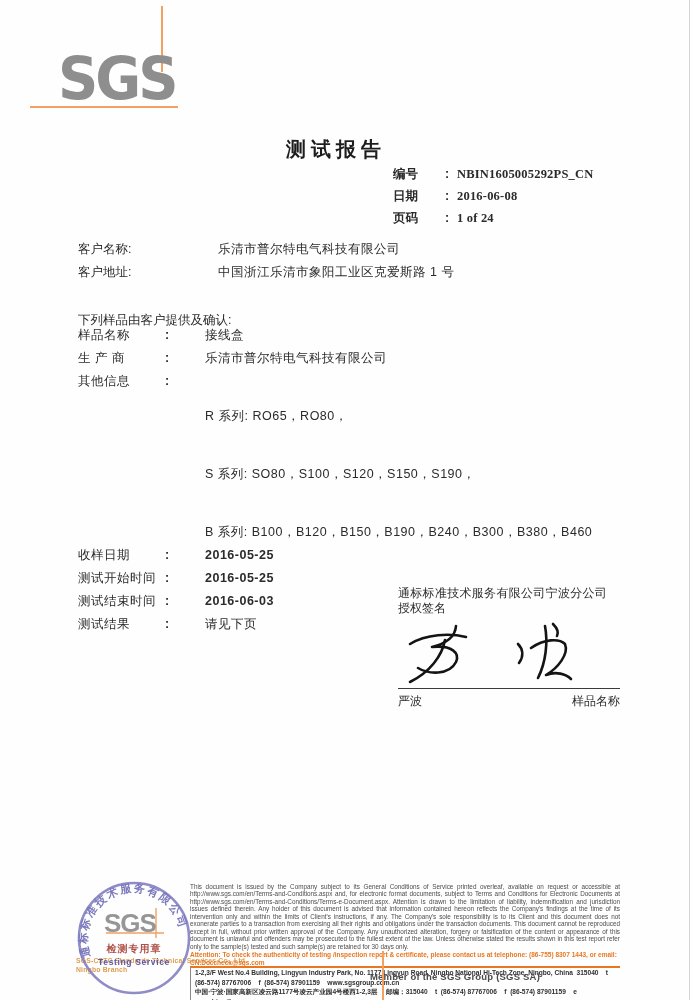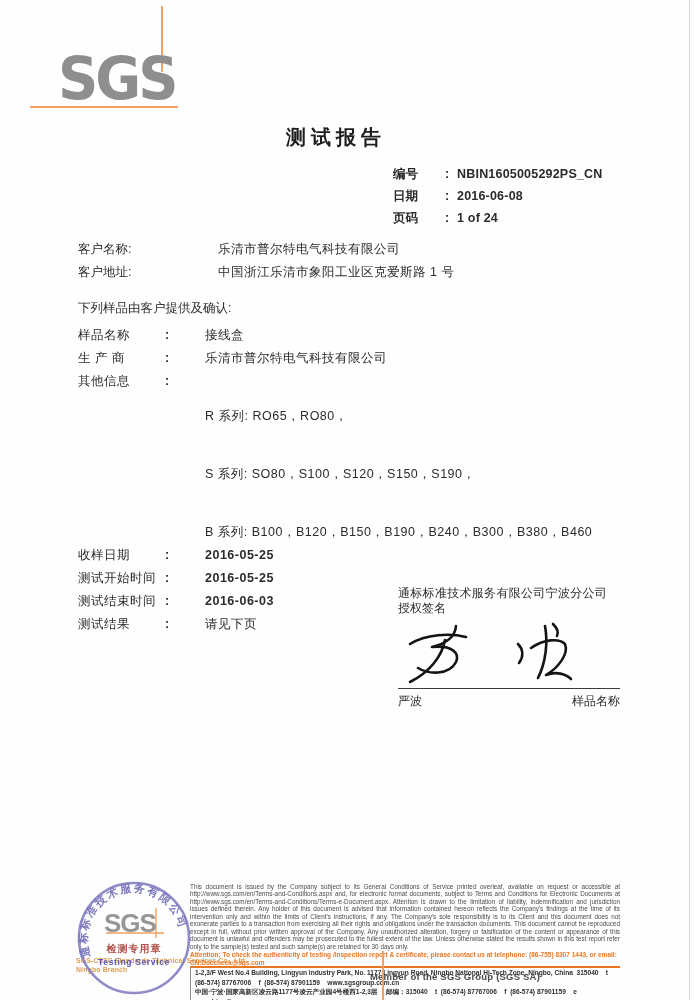--- a/index.html
+++ b/index.html
@@ -16,39 +16,39 @@
   .logo-text {
     font-family:"DejaVu Sans","Liberation Sans",sans-serif;
     font-weight:bold; font-size:56px; line-height:60px; color:#8e8e8e;
     letter-spacing:-3px; transform:scaleY(1.05); transform-origin:top left;
   }
   .crop-h { position:absolute; left:-28px; top:58px; width:148px; height:2px; background:#f2a162; }
   .crop-v { position:absolute; left:103px; top:-42px; width:2px; height:66px; background:#f2a162; }
 
   
   .report-title {
-    position:absolute; top:124px; left:0; width:672px; text-align:center;
+    position:absolute; top:136px; left:0; width:672px; text-align:center;
     font-size:20px; font-weight:bold; letter-spacing:5px; color:#1d1d1d;
   }
 
   
   .meta { position:absolute; left:393px; top:163px; font-size:12.5px; }
   .meta-row { display:flex; line-height:22px; }
   .meta-label { width:44px; font-weight:bold; }
   .meta-colon { width:20px; font-weight:bold; text-align:center; }
-  .meta-value { font-weight:bold; letter-spacing:0.2px; }
+  .meta-value { font-weight:bold; letter-spacing:0.2px;font-family:Liberation Serif, serif; }
 
   
   .client { position:absolute; left:78px; top:238px; font-size:12.5px; width:560px; }
   .client-row { display:flex; line-height:23px; }
   .client-label { width:140px; }
   .client-value { letter-spacing:0.5px; }
 
   
-  .sample-intro { position:absolute; left:78px; top:300px; font-size:12.5px; }
+  .sample-intro { position:absolute; left:78px; top:312px; font-size:12.5px; }
   .fields { position:absolute; left:78px; top:324px; width:575px; font-size:12.5px; }
   .field-row { display:flex; line-height:23px; }
   .field-label { width:87px; letter-spacing:0.5px; }
   .field-colon { width:40px; font-weight:bold; }
   .field-value { letter-spacing:0.5px; }
   .field-value.bold { font-weight:bold; }
   .other-lines div { line-height:23px; letter-spacing:0.5px;margin-top:35px; }
 
   
   .sig { position:absolute; left:398px; top:586px; width:222px; font-size:12px; }

